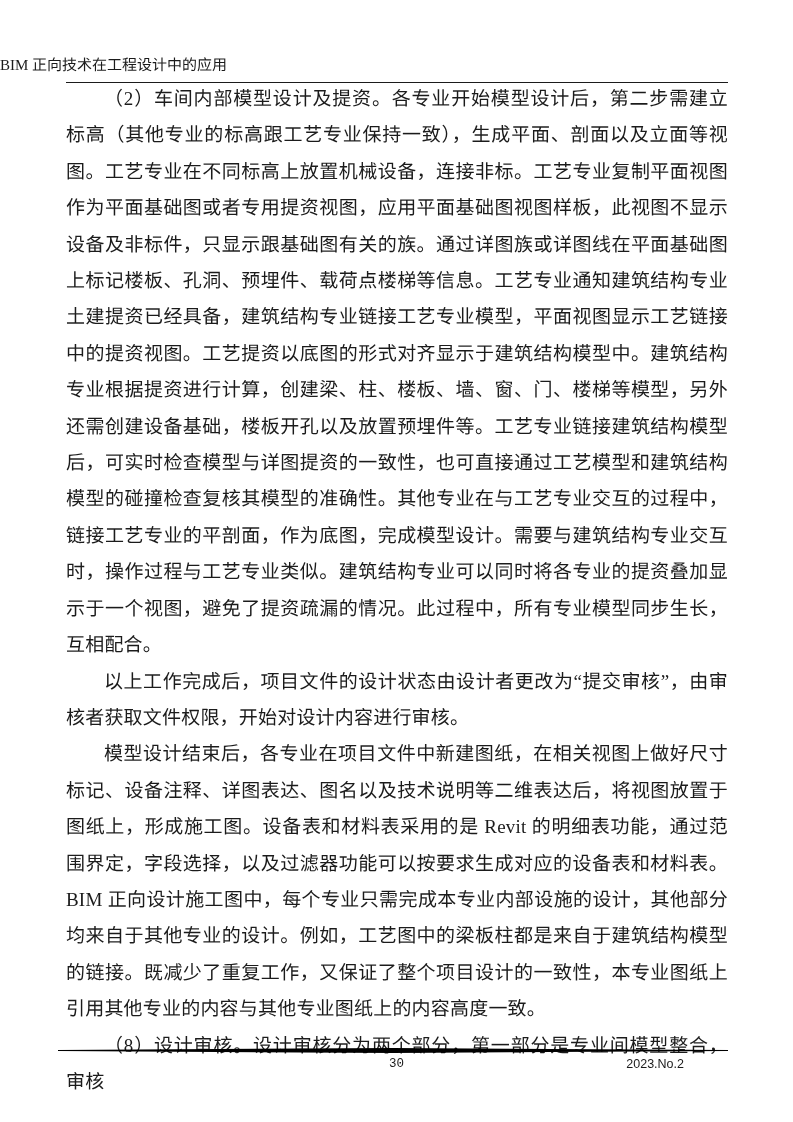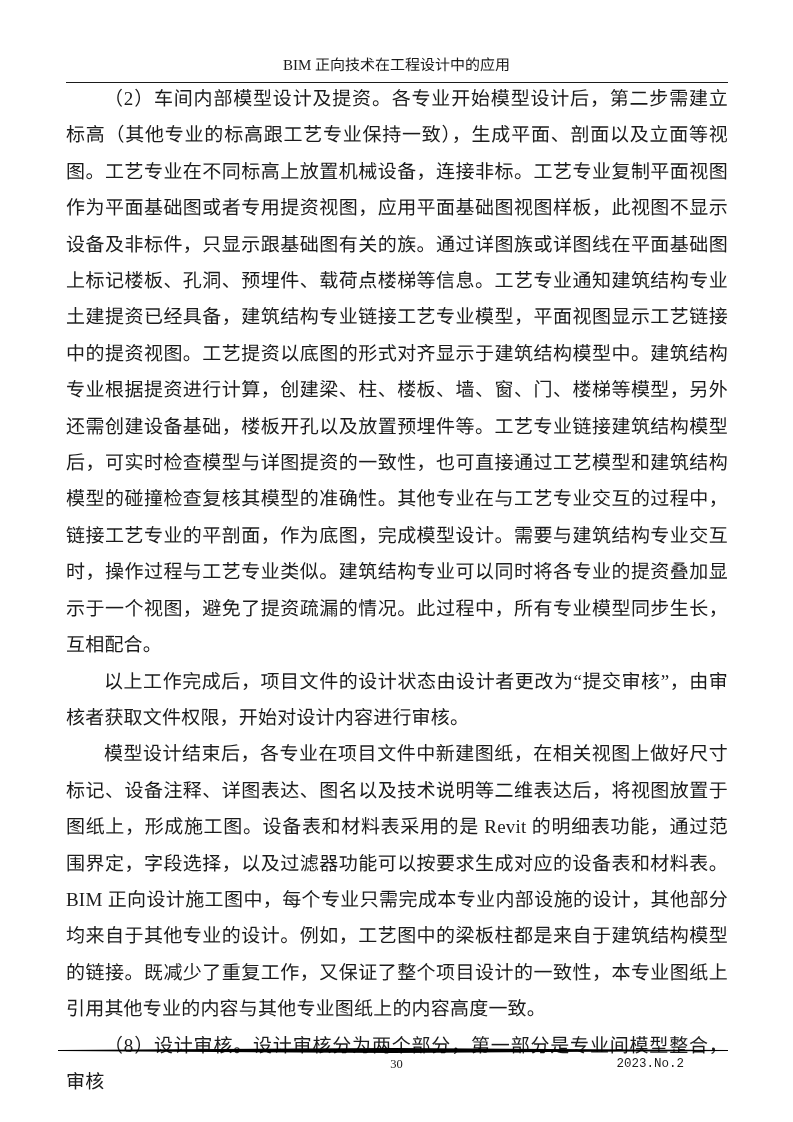--- a/index.html
+++ b/index.html
@@ -14,21 +14,21 @@
     background: #ffffff;
     color: #1b1b1b;
     overflow: hidden;
     font-family: "Liberation Serif", "DejaVu Serif", serif;
   }
   .running-header {
     position: absolute;
     top: 53px;
     left: 0;
     right: 0;
-    text-align: center;
+    text-align: left;
     font-size: 15px;
     color: #1b1b1b;
     white-space: nowrap;
   }
   .header-rule {
     position: absolute;
     top: 82px;
     left: 66px;
     width: 662px;
     height: 1px;
@@ -58,29 +58,29 @@
     background: #000000;
     clip-path: polygon(0 42%, 50% 0, 100% 42%, 100% 58%, 50% 100%, 0 58%);
   }
   .footer-page-number {
     position: absolute;
     top: 1057px;
     left: 0;
     right: 0;
     text-align: center;
     font-size: 12.5px;
-    font-family: Liberation Serif, serif;
+    font-family: Liberation Mono, monospace;
     color: #1b1b1b;
   }
   .footer-issue {
     position: absolute;
     top: 1057px;
     right: 109px;
     font-size: 12.5px;
-    font-family: Liberation Mono, monospace;
+    font-family: Liberation Sans, sans-serif;
     color: #1b1b1b;
   }
 </style>
 </head>
 <body>
 
 <div class="page">
 
   <div class="running-header">BIM 正向技术在工程设计中的应用</div>
 

